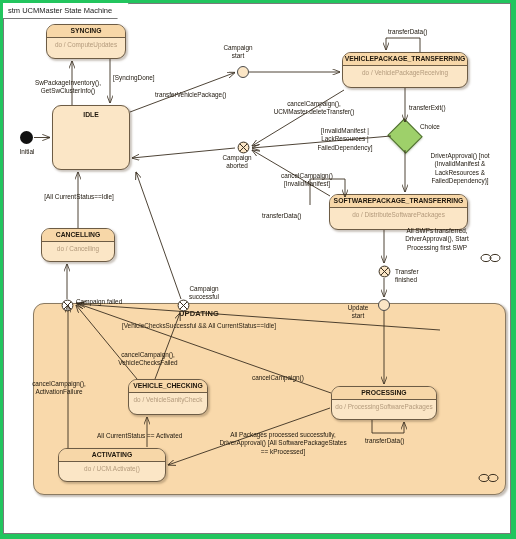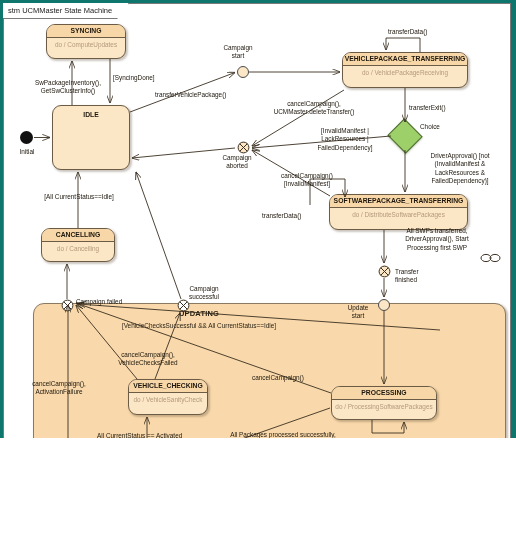--- a/index.html
+++ b/index.html
@@ -1,17 +1,17 @@
 <!DOCTYPE html>
 <html><head>
 <meta charset="utf-8">
 <style>
   html,body{margin:0;padding:0;background:#ffffff;}
   body{font-family:"Liberation Sans",sans-serif;}
-  #canvas{position:relative;width:516px;height:438px;background:#0f766e;overflow:hidden;}
+  #canvas{position:relative;width:516px;height:539px;background:#22c55e;overflow:hidden;}
   #frame{position:absolute;left:3px;top:3px;width:508px;height:531px;border:1px solid #7a7a7a;box-sizing:border-box;background:#fff;}
   #frame-tab{position:absolute;left:3px;top:3px;height:15px;padding:0 16px 0 5px;border:1px solid #7a7a7a;border-top:none;border-left:none;background:#fff;
       font-size:7.5px;line-height:15px;color:#222;white-space:nowrap;
       -webkit-clip-path:polygon(0 0,100% 0,calc(100% - 12px) 100%,0 100%);clip-path:polygon(0 0,100% 0,calc(100% - 12px) 100%,0 100%);}
   svg#wires{position:absolute;left:0;top:0;width:516px;height:539px;pointer-events:none;}
 
   
   .region{position:absolute;border:1px solid #8a7a62;border-radius:11px;background:#f9d9ab;
      box-shadow:1.5px 1.5px 2px rgba(90,70,45,.35);box-sizing:border-box;}
   .region-title{position:absolute;width:100%;text-align:center;font-size:7.5px;font-weight:bold;color:#241c10;letter-spacing:.2px;}

